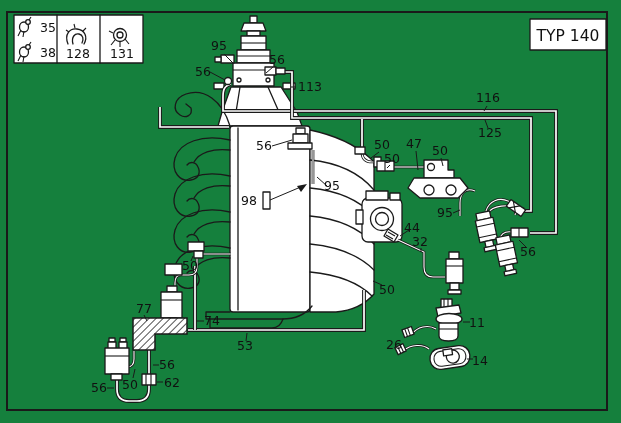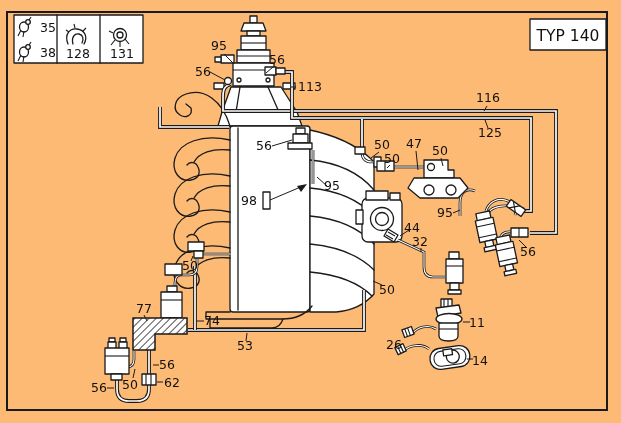--- a/index.html
+++ b/index.html
@@ -1,17 +1,17 @@
 <!DOCTYPE html>
 <html><head>
 <meta charset="utf-8">
 <style>
   html,body { margin:0; padding:0; background:#fff; }
   .page {
-    position:relative; width:621px; height:423px; background:#fdba74;
+    position:relative; width:621px; height:423px; background:#15803d;
     font-family:"DejaVu Sans", sans-serif; overflow:hidden;
   }
   svg { position:absolute; left:0; top:0; }
   .ln   { fill:none; stroke:#1a1a1a; stroke-width:1.3; stroke-linecap:round; stroke-linejoin:round; }
   .fw   { fill:#fff; stroke:#1a1a1a; stroke-width:1.3; stroke-linejoin:round; }
   .pw   { fill:none; stroke:#1a1a1a; stroke-width:3.8; }
   .pn   { fill:none; stroke:#ffffff; stroke-width:1.7; }
   .tw   { fill:none; stroke:#1a1a1a; stroke-width:2.7; }
   .tn   { fill:none; stroke:#ffffff; stroke-width:1.1; }
   .ld   { fill:none; stroke:#1a1a1a; stroke-width:1; }

